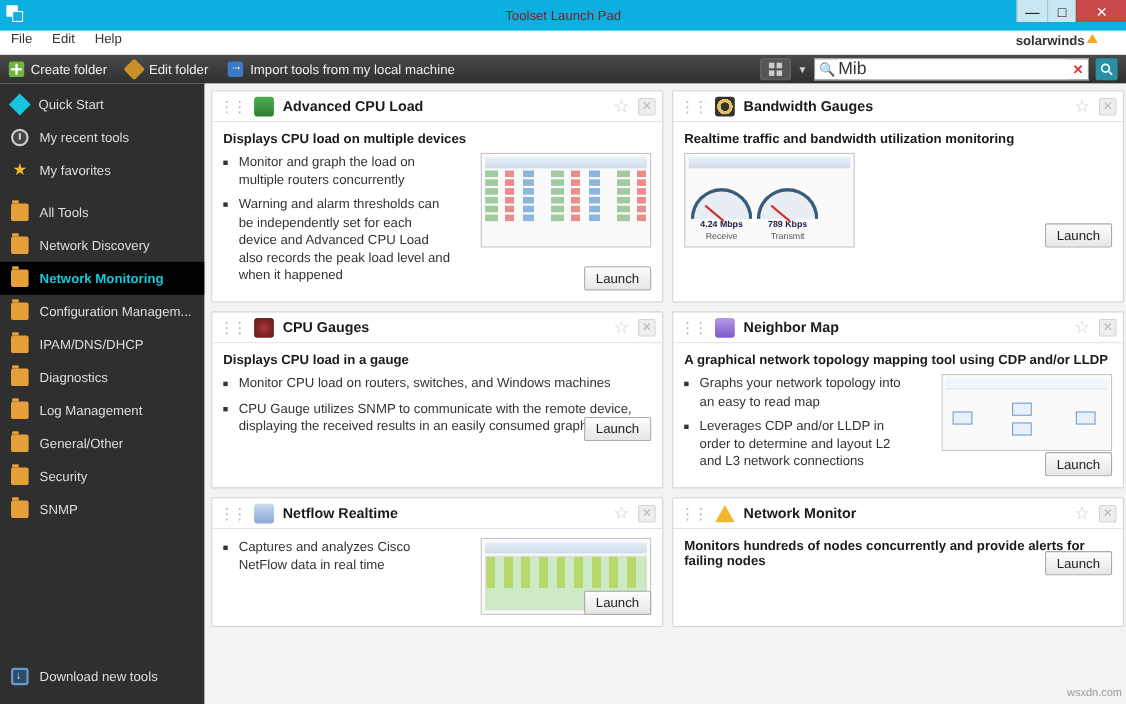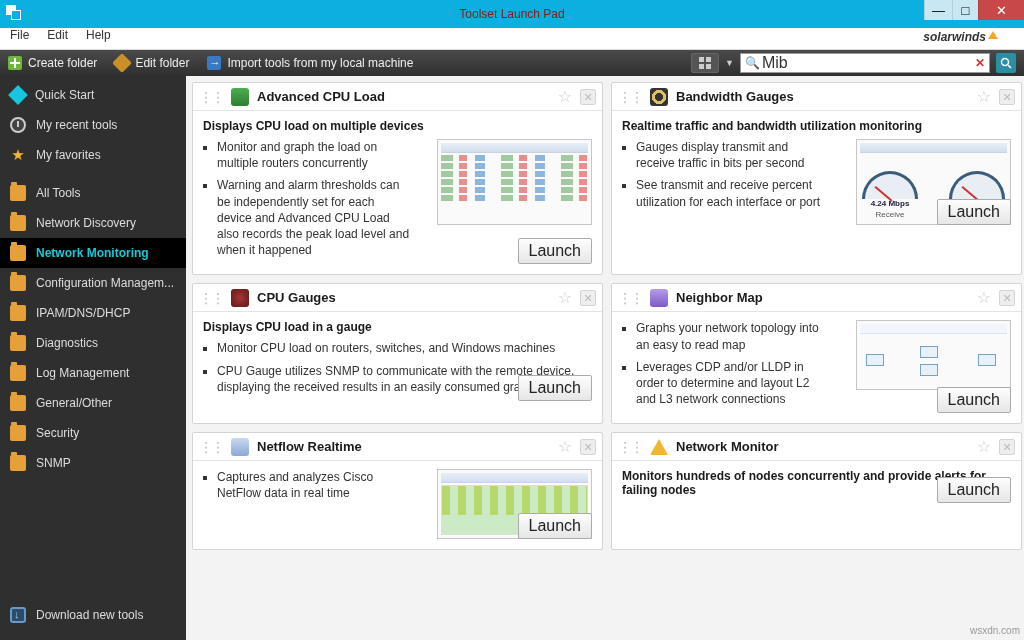--- a/index.html
+++ b/index.html
@@ -9,21 +9,21 @@
   .titlebar .icon .sq{position:absolute;width:10px;height:10px;border:1px solid #fff;}
   .titlebar .icon .sq.a{left:0;top:0;background:#fff}
   .titlebar .icon .sq.b{left:5px;top:5px;background:#0bb0e0}
   .title{color:#7f1d1d;font-size:12px}
   .winbtns{position:absolute;right:0;top:0;display:flex}
   .winbtn{width:28px;height:20px;display:flex;align-items:center;justify-content:center;border-left:1px solid rgba(0,0,0,.1);background:#c9e7f2;font-size:13px;font-family:Arial}
   .winbtn.close{background:#c8484a;color:#fff;width:46px}
   .winbtn.max{width:26px}
   .menubar{height:22px;background:#fff;border-bottom:1px solid #d9d9d9;display:flex;padding-left:10px;position:relative}
   .menubar span{margin-right:18px;color:#333}
-  .brand{position:absolute;right:8px;top:2px;font-style:italic;color:#888;font-weight:600}
+  .brand{position:absolute;right:8px;top:2px;color:#888;font-weight:600}
   .brand::after{content:"";display:inline-block;width:0;height:0;border-left:5px solid transparent;border-right:5px solid transparent;border-bottom:8px solid #f5a623;margin-left:2px;vertical-align:2px}
   .toolbar{height:26px;background:linear-gradient(#4a4a4a,#2f2f2f);display:flex;align-items:center;padding:0 8px;color:#eee;gap:18px;position:relative}
   .tbtn{display:flex;align-items:flex-start;gap:6px;white-space:nowrap}
   .ticon{width:14px;height:14px;display:inline-block}
   .ticon.plus{background:#6fb63f;border-radius:2px;position:relative}
   .ticon.plus::before,.ticon.plus::after{content:"";position:absolute;background:#fff}
   .ticon.plus::before{left:6px;top:2px;width:2px;height:10px}
   .ticon.plus::after{top:6px;left:2px;height:2px;width:10px}
   .ticon.pencil{background:#c9902a;transform:rotate(45deg);border-radius:2px}
   .ticon.import{background:#3a79c3;border-radius:2px;position:relative}
@@ -72,31 +72,31 @@
   .subtitle{font-weight:700;color:#1a1a1a;margin-bottom:6px;font-size:12px}
   .cols{display:flex;gap:27px}
   .bullets{flex:1;min-width:0}
   .bullets li{list-style:square;margin-left:14px;color:#333;margin-bottom:6px;line-height:1.35}
   .bullets li::marker{color:#333}
   .thumb{width:155px;height:86px;border:1px solid #c6c6c6;background:#fafafa;flex-shrink:0;padding:3px}
   .thumb.small{width:155px;height:70px}
   .thumb .fakehdr{height:10px;background:linear-gradient(#e7eef7,#d3deed);border-bottom:1px solid #c8d3e4;margin-bottom:2px}
   .thumb .rows{display:flex;flex-direction:column;gap:2px}
   .thumb .row{height:6px;background:repeating-linear-gradient(90deg,#6a6 0 12px,transparent 12px 18px,#d44 18px 26px,transparent 26px 34px,#48c 34px 44px,transparent 44px 60px);opacity:.6}
-  .gauge-thumb{display:flex;justify-content:space-between;align-items:center;height:100%;}
+  .gauge-thumb{display:flex;justify-content:flex-start;align-items:center;height:100%;}
   .gauge{width:60px;height:46px}
   .gauge .dial{width:56px;height:28px;border:3px solid #3a5b7a;border-bottom:none;border-radius:56px 56px 0 0;background:#e8eef4;position:relative;margin:0 auto}
   .gauge .dial::after{content:"";position:absolute;left:26px;bottom:-2px;width:2px;height:22px;background:#c33;transform-origin:bottom;transform:rotate(-50deg)}
   .gauge .lab{font-size:8px;text-align:center;color:#555;margin-top:2px}
   .gauge .val{font-size:8px;text-align:center;color:#224;font-weight:600}
   .map-thumb .fakehdr{height:10px;background:#f2f5fb;border-bottom:1px solid #dbe5f2}
   .map-thumb .net{height:40px;position:relative}
   .map-thumb .node{position:absolute;width:18px;height:12px;border:1px solid #7aa0c8;background:#e8f0fa;font-size:7px}
   .chart-thumb .area{height:50px;background:linear-gradient(transparent 60%,#cdeac7 60%),repeating-linear-gradient(90deg,#b7d86b 0 8px,#cdeac7 8px 16px);border:1px solid #ddd}
-  .launch{position:absolute;right:10px;bottom:10px;padding:3px 10px;background:linear-gradient(#fdfdfd,#e6e6e6);border:1px solid #aaa;border-radius:2px;color:#222;font-size:16px}
+  .launch{position:absolute;right:10px;bottom:10px;padding:3px 10px;background:linear-gradient(#fdfdfd,#e6e6e6);border:1px solid #aaa;border-radius:2px;color:#222;font-size:12px}
   .watermark{position:absolute;right:4px;bottom:4px;font-size:10px;color:#999}
   ::-webkit-scrollbar{width:16px}
   ::-webkit-scrollbar-track{background:#efefef;border-left:1px solid #ddd}
   ::-webkit-scrollbar-thumb{background:#cfcfcf;border:3px solid #efefef;border-radius:8px}
 </style>
 </head>
 <body>
 
 <div class="titlebar">
   <div class="icon">
@@ -257,24 +257,20 @@
               <span class="drag">⋮⋮</span>
   <span class="cicon dn-bandwidth-gauges-icon"></span>
   <span class="cardtitle">Bandwidth Gauges</span>
   <span class="spacer"></span>
   <span class="cardstar">☆</span>
   <span class="cardclose">✕</span>
             </div>
             <div class="cardbody">
               <div class="subtitle">Realtime traffic and bandwidth utilization monitoring</div>
               <div class="cols">
-                <ul class="bullets">
-                  <li>Gauges display transmit and receive traffic in bits per second</li>
-                  <li>See transmit and receive percent utilization for each interface or port</li>
-                </ul>
                 <div class="thumb">
                   <div class="fakehdr"></div>
                   <div class="gauge-thumb">
                     <div class="gauge">
                       <div class="dial"></div>
                       <div class="val">4.24 Mbps</div>
                       <div class="lab">Receive</div>
                     </div>
                     <div class="gauge">
                       <div class="dial"></div>
@@ -310,20 +306,21 @@
           <div class="card">
             <div class="cardhead">
               <span class="drag">⋮⋮</span>
   <span class="cicon dn-neighbor-map-icon"></span>
   <span class="cardtitle">Neighbor Map</span>
   <span class="spacer"></span>
   <span class="cardstar">☆</span>
   <span class="cardclose">✕</span>
             </div>
             <div class="cardbody">
+              <div class="subtitle">A graphical network topology mapping tool using CDP and/or LLDP</div>
               <div class="cols">
                 <ul class="bullets">
                   <li>Graphs your network topology into an easy to read map</li>
                   <li>Leverages CDP and/or LLDP in order to determine and layout L2 and L3 network connections</li>
                 </ul>
                 <div class="thumb map-thumb small">
                   <div class="fakehdr"></div>
                   <div class="net">
                     <div class="node" style="left:6px;top:18px"></div>
                     <div class="node" style="left:60px;top:10px"></div>

